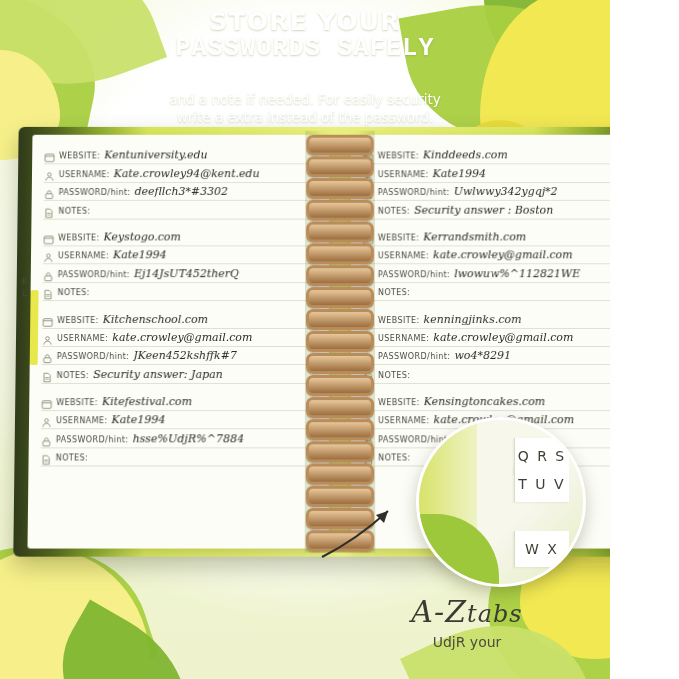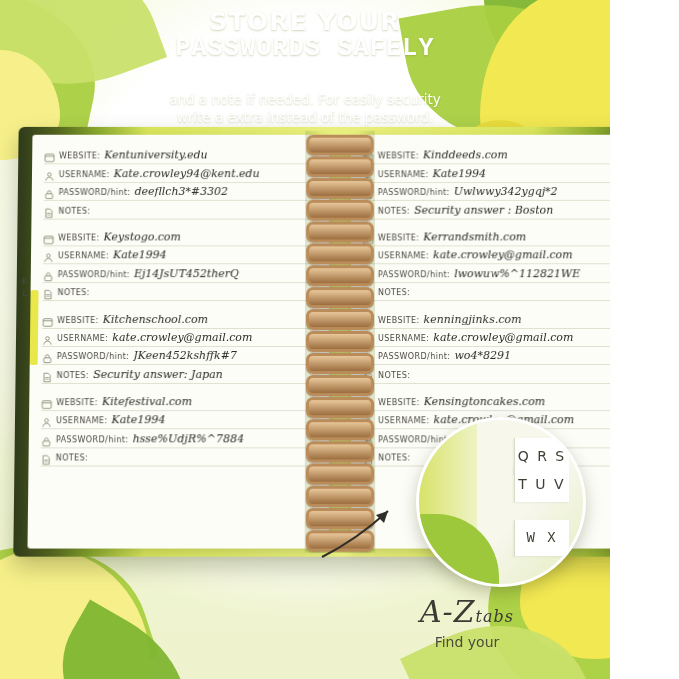--- a/index.html
+++ b/index.html
@@ -128,21 +128,21 @@
   }
   #magnifier .mg-edge{position:absolute;left:0;top:0;bottom:0;width:58px;background:linear-gradient(90deg,#d8e36a,#eef3c5);}
   #magnifier .mg-leaf{position:absolute;left:-10px;bottom:-20px;width:90px;height:90px;background:#9ec83b;border-radius:0 70% 0 70%;}
 
   
   #azcap{position:absolute;left:352px;bottom:28px;width:230px;text-align:center;z-index:9;}
   #azcap .az{
     font-family:"DejaVu Serif", serif;font-style:italic;font-size:30px;color:#3b3b33;
     letter-spacing:1px;
   }
-  #azcap .az .tabs{font-size:16px;}
+  #azcap .az .tabs{font-size:24px;}
   #azcap .sub{
     margin-top:4px;font-family:"DejaVu Sans", sans-serif;font-size:14px;color:#4b4b40;line-height:18px;
   }
   #arrow{position:absolute;left:318px;bottom:118px;width:80px;height:60px;z-index:9;}
 </style>
 </head>
 <body>
 
 <div id="scene">
 
@@ -507,30 +507,30 @@
         <div class="coil" style="top:404px;"></div>
       </div>
   </div>
 
   <div id="magnifier">
     <div class="mg-bg"></div>
     <div class="mg-edge"></div>
     <div class="mg-leaf"></div>
     <div class="mg-tab" style="top:18px;">Q R S</div>
     <div class="mg-tab" style="top:46px;">T U V</div>
-    <div class="mg-tab" style="top:100px;font-family:Liberation Mono, monospace;">W X</div>
+    <div class="mg-tab" style="top:111px;">W X</div>
   </div>
 
   <svg id="arrow" viewBox="0 0 80 60">
     <path d="M4 56 C 24 46, 48 30, 70 10" stroke="#2f2f28" stroke-width="2" fill="none"></path>
     <path d="M70 10 L 58 14 L 66 22 Z" fill="#2f2f28"></path>
   </svg>
 
   <div id="azcap">
     <div class="az">
       <span>A-Z</span><span class="tabs">tabs</span>
     </div>
     <div class="sub">
-      <span>Find your</span><br>
+      <span>UdjR your</span><br>
     </div>
   </div>
 
 </div>
 
 </body></html>

